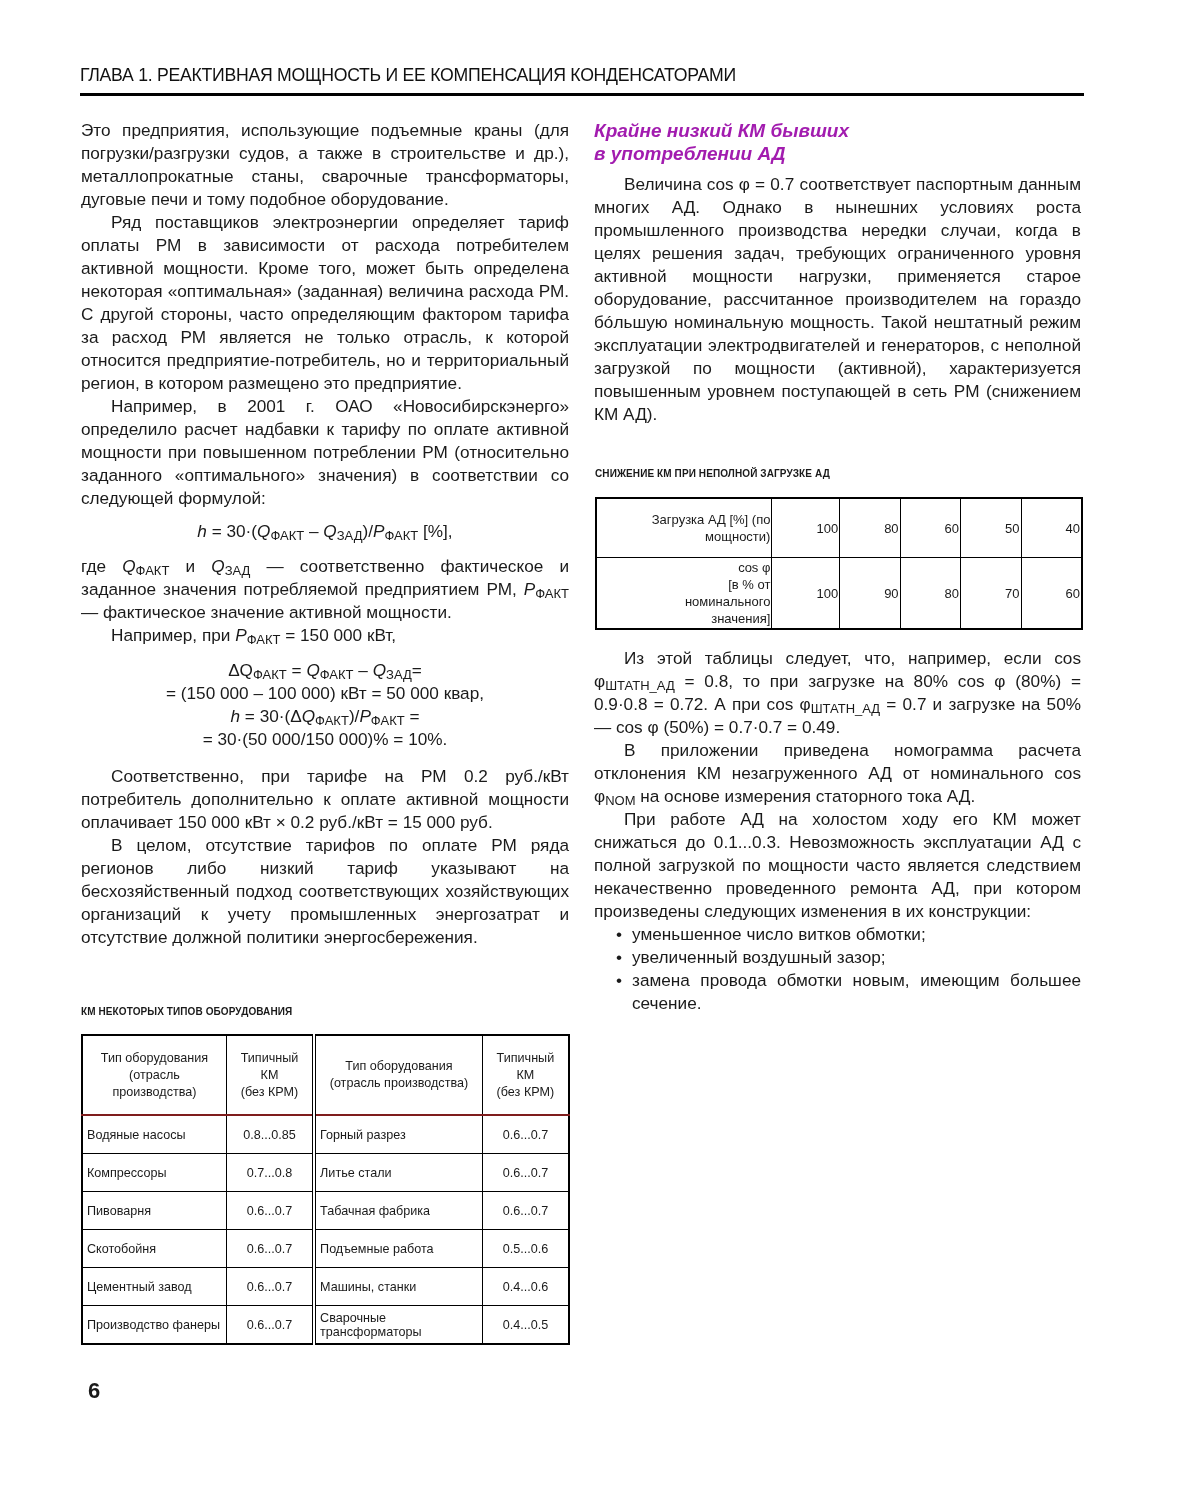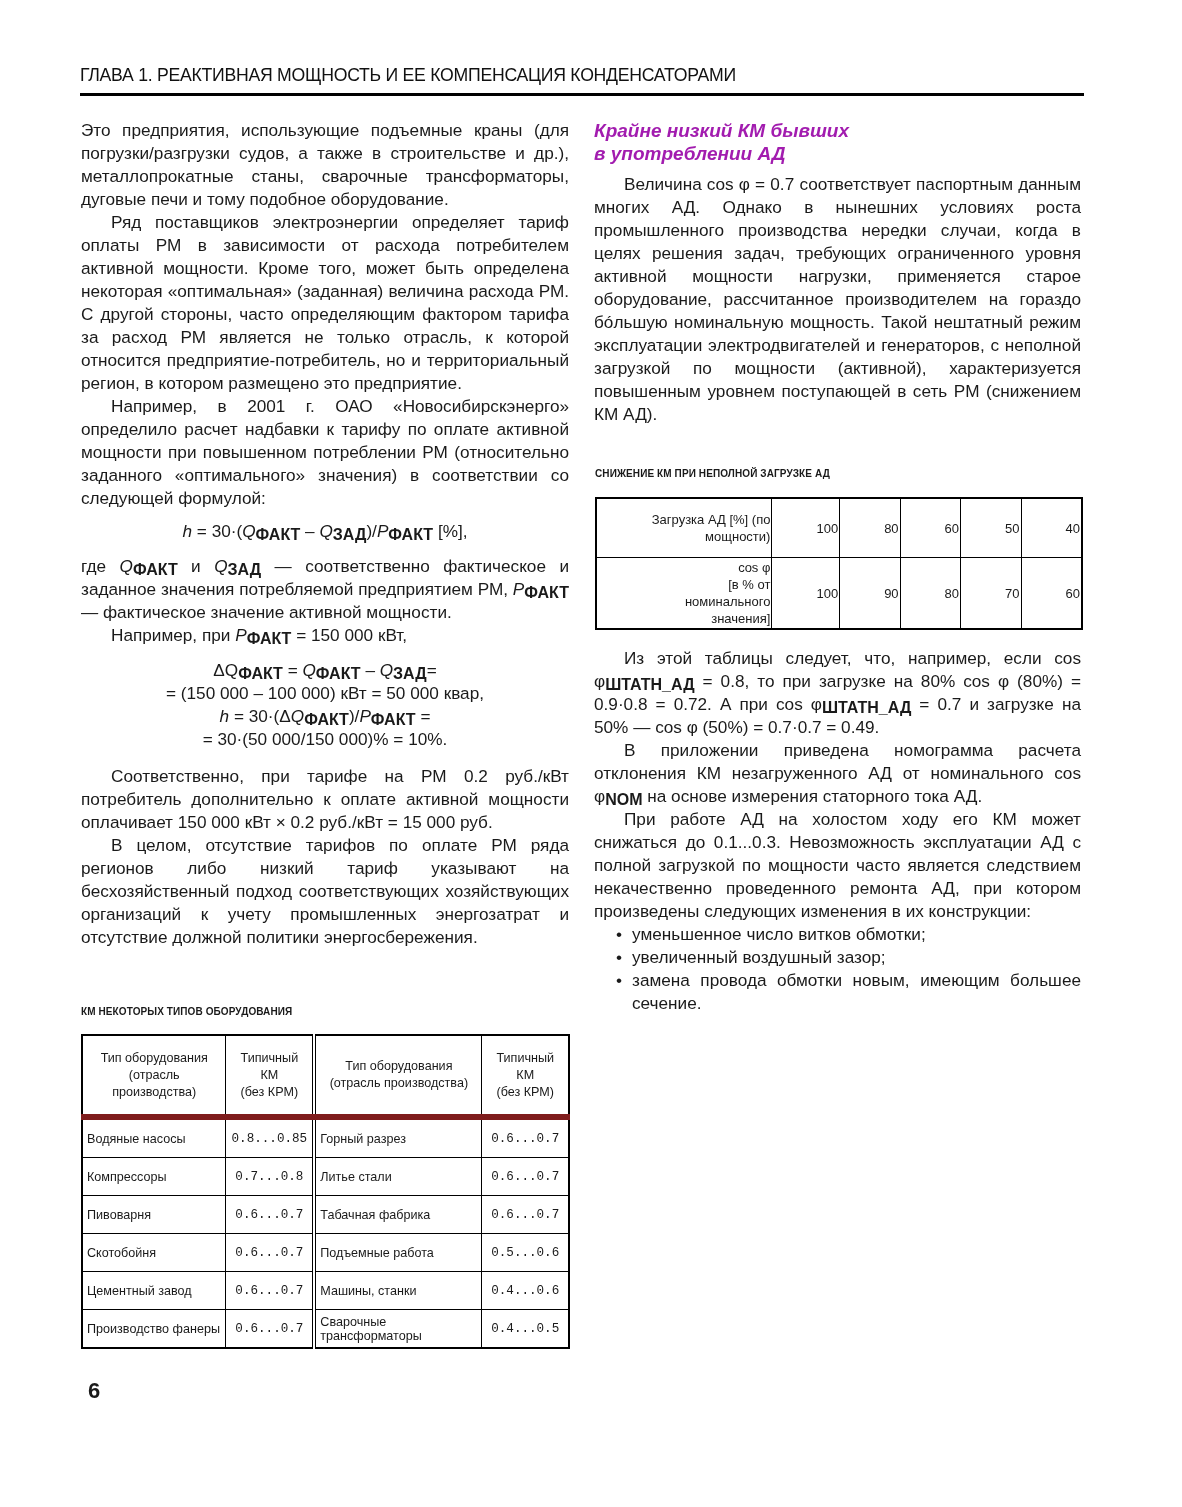--- a/index.html
+++ b/index.html
@@ -23,39 +23,39 @@
     margin: 0; font-size: 17.2px; line-height: 23px; text-align: justify;
     text-align-last: left; hyphens: manual;
   }
   p.indent { text-indent: 30px; }
   .formula {
     text-align: center; font-size: 17.2px; line-height: 23px; margin: 0;
   }
   .formula.single { margin: 10px 0 12px 0; }
   .formula-block { margin: 12px 0 14px 0; }
   i { font-style: italic; }
-  sub { font-size: 16px; vertical-align: -3px; line-height: 0; font-weight: bold; }
+  sub { font-size: 13px; vertical-align: -3px; line-height: 0; }
   .section-title {
     font-size: 19px; line-height: 23px; font-weight: bold; font-style: italic;
     margin: 0 0 8px 0; color: #a21caf;
   }
   .table-caption {
     font-size: 10px; font-weight: bold; text-align: left; margin: 0;
     letter-spacing: 0.1px;
   }
   table { border-collapse: collapse; }
   .t1 { position: absolute; left: 81px; top: 1034px; width: 489px; border: 2.5px solid #000; }
   .t1 td, .t1 th {
     border: 1px solid #000; font-size: 12.6px; font-weight: normal; padding: 0 4px; height: 37px;
   }
   .t1 th { height: 78px; text-align: center; line-height: 17px; }
   .t1 td.name { text-align: left; margin-top: 25px; }
-  .t1 td.val { text-align: center; font-family: Liberation Mono, monospace; }
+  .t1 td.val { text-align: center; }
   .t1 .dbl { border-right: 4px double #000; }
-  .t1 thead tr { border-bottom: 6px solid #7f1d1d; }
+  .t1 thead tr { border-bottom: 2px solid #7f1d1d; }
   .t2 { position: absolute; left: 595px; top: 497px; width: 488px; border: 2.5px solid #000; }
   .t2 td { border: 1px solid #000; font-size: 13px; text-align: right; height: 56px; line-height: 17px; padding-left: 44px; }
   .t2 td.label { width: 263px; }
   .caption1 { position: absolute; left: 81px; top: 1006px; width: 489px; }
   .caption2 { position: absolute; left: 595px; top: 468px; width: 488px; }
   ul { margin: 0; padding: 0; list-style: none; }
   ul li {
     position: relative; padding-left: 38px; font-size: 17.2px; line-height: 23px;
     text-align: justify; text-align-last: left;
   }

